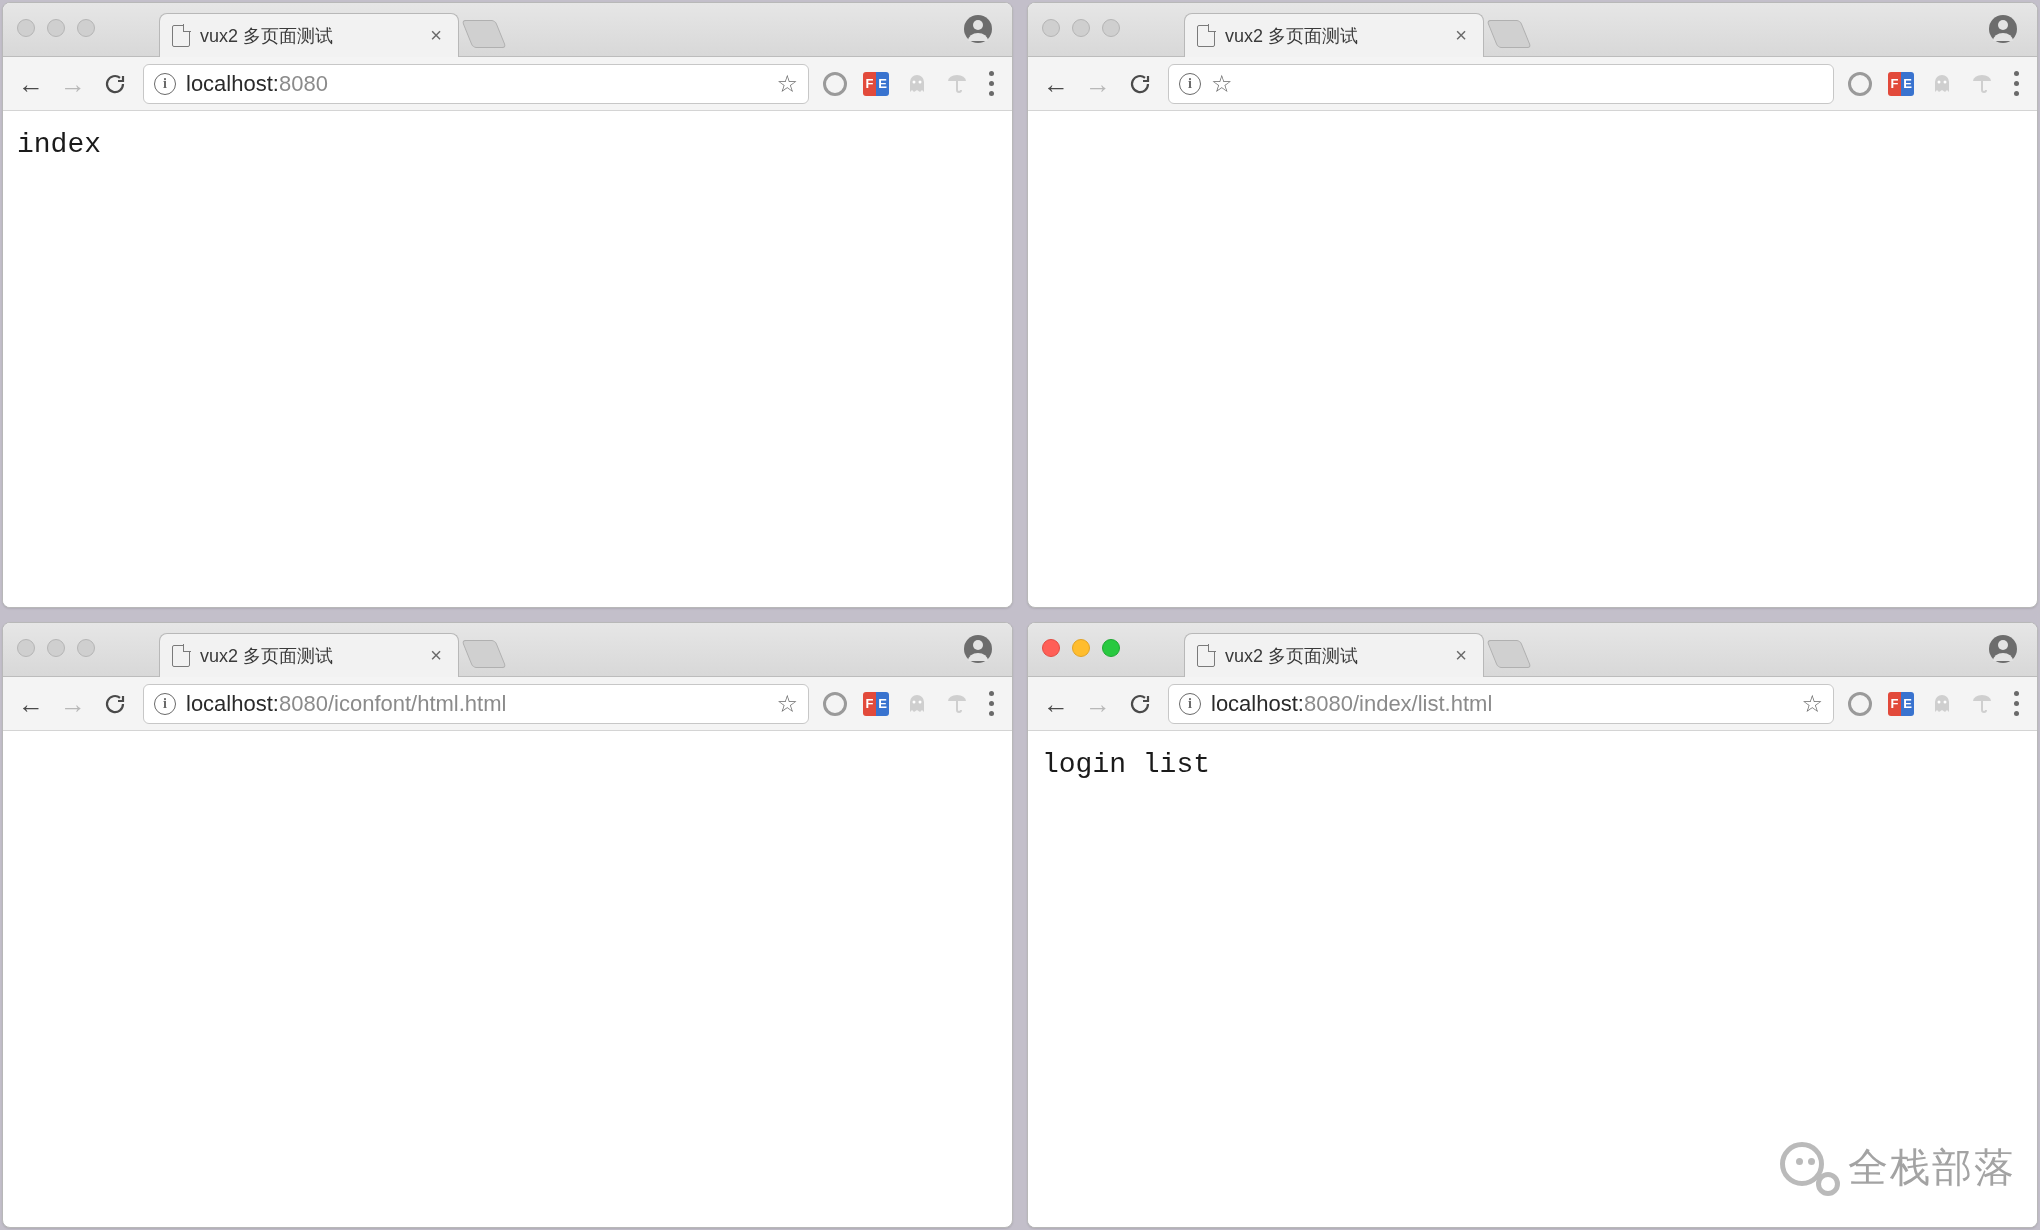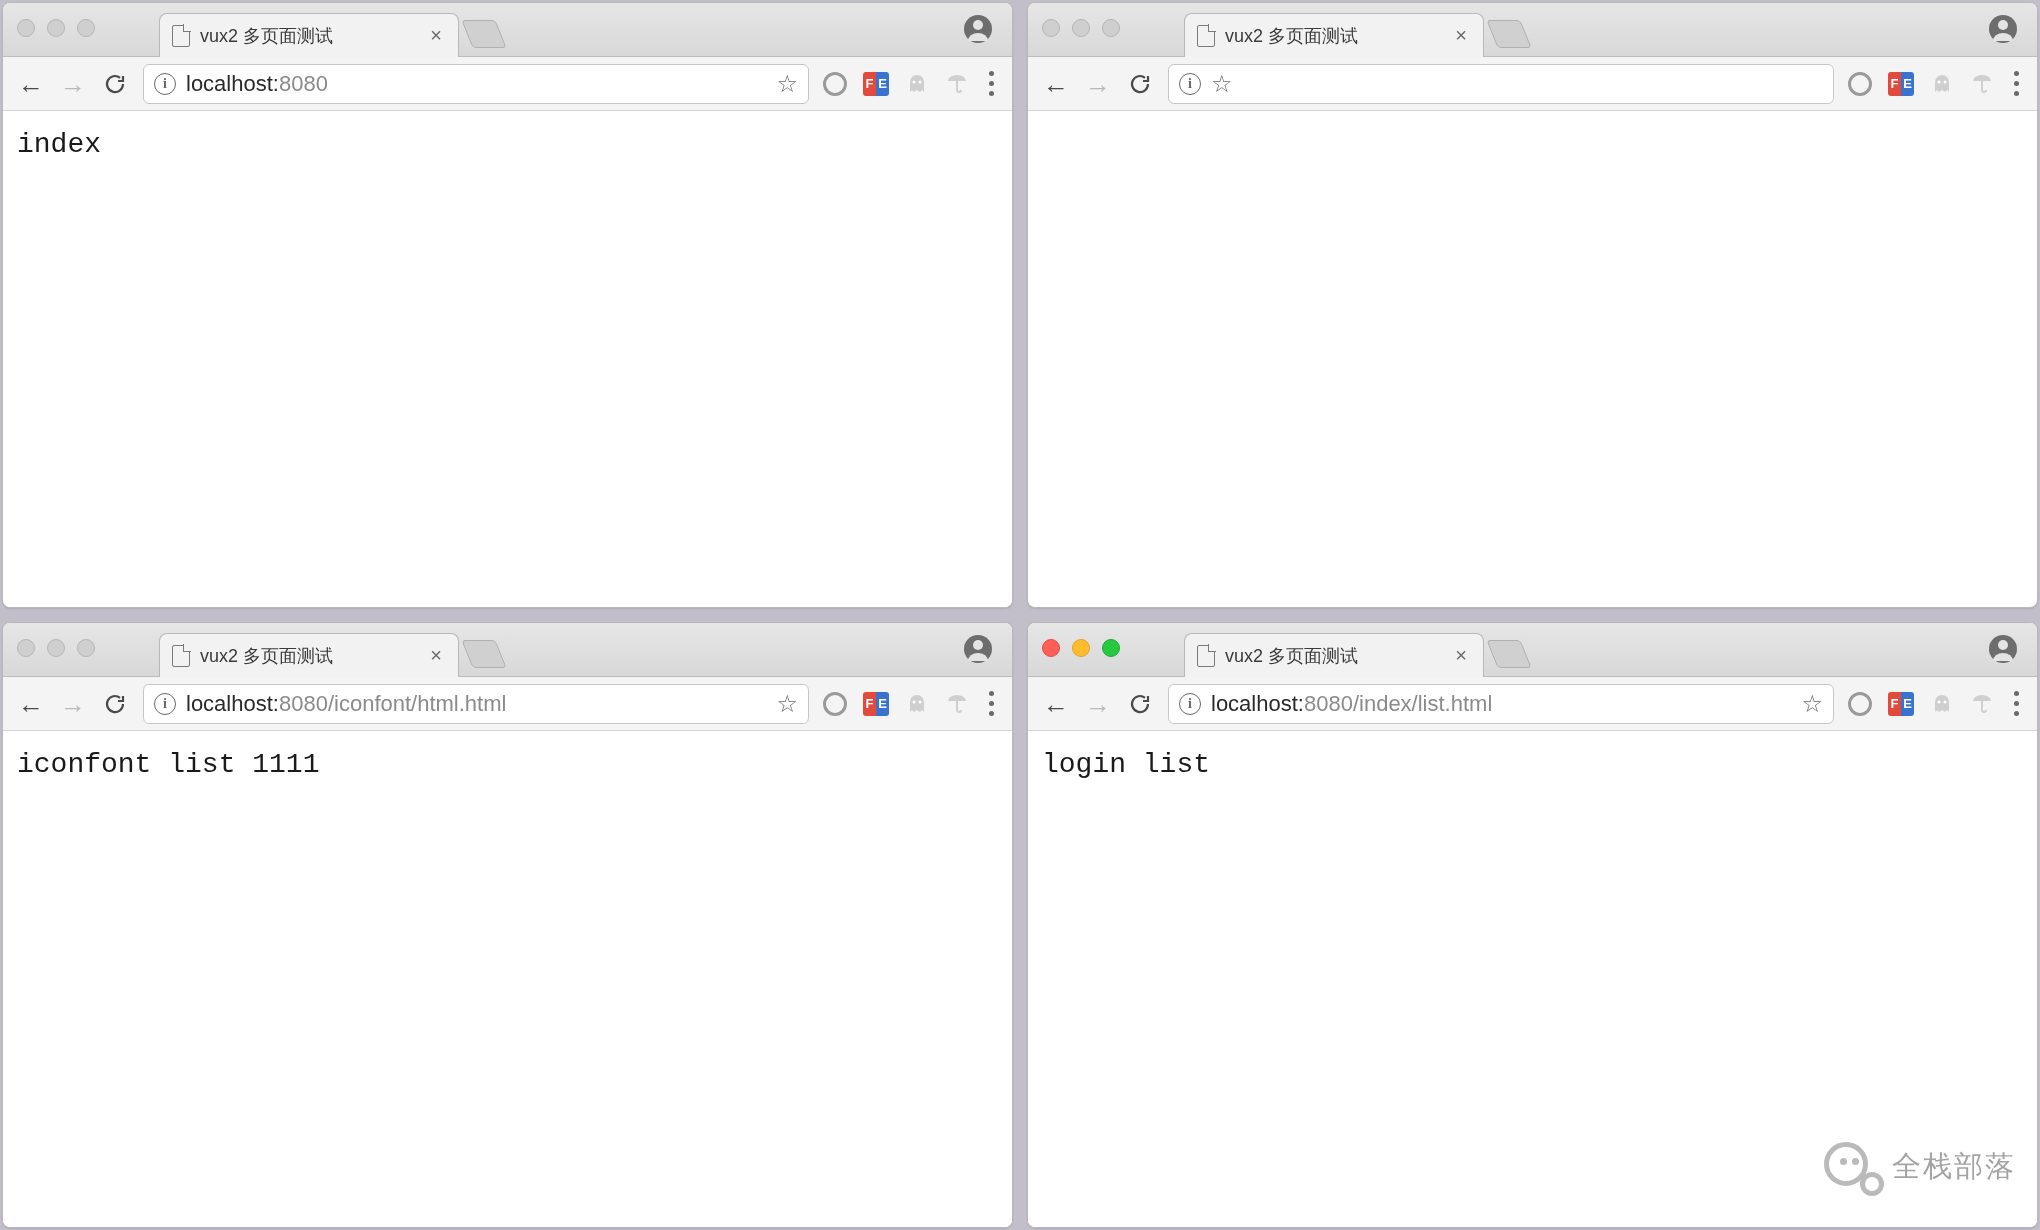--- a/index.html
+++ b/index.html
@@ -212,21 +212,21 @@
     position: absolute;
     right: 24px;
     bottom: 34px;
     display: flex;
     align-items: center;
     gap: 10px;
     opacity: 0.5;
     color: #4a4a4a;
     pointer-events: none;
   }
-  .watermark .txt { font-size: 29px; letter-spacing: 2px; }
+  .watermark .txt { font-size: 40px; letter-spacing: 2px; }
   .wm-ico {
     width: 58px; height: 58px;
     position: relative;
   }
   .wm-ico .big {
     width: 44px; height: 44px;
     border: 5px solid #777;
     border-radius: 50%;
     position: absolute;
     left: 0; top: 4px;
@@ -448,23 +448,20 @@
               <path d="M12 3a9 6 0 0 1 9 6H3a9 6 0 0 1 9-6z"></path>
               <path d="M12 9v9a2 2 0 0 0 4 0" stroke="#cfcfcf" stroke-width="2" fill="none"></path>
             </svg>
         </div>
         <div class="menu-dots">
             <span></span>
             <span></span>
             <span></span>
           </div>
       </div>
-    </div>
-    <div class="content">
-      <span>iconfont list 1111</span>
     </div>
   </div>
 
   <div class="win">
     <div class="titlebar">
       <div class="traffic">
         <div class="light red"></div>
         <div class="light yel"></div>
         <div class="light grn"></div>
       </div>

